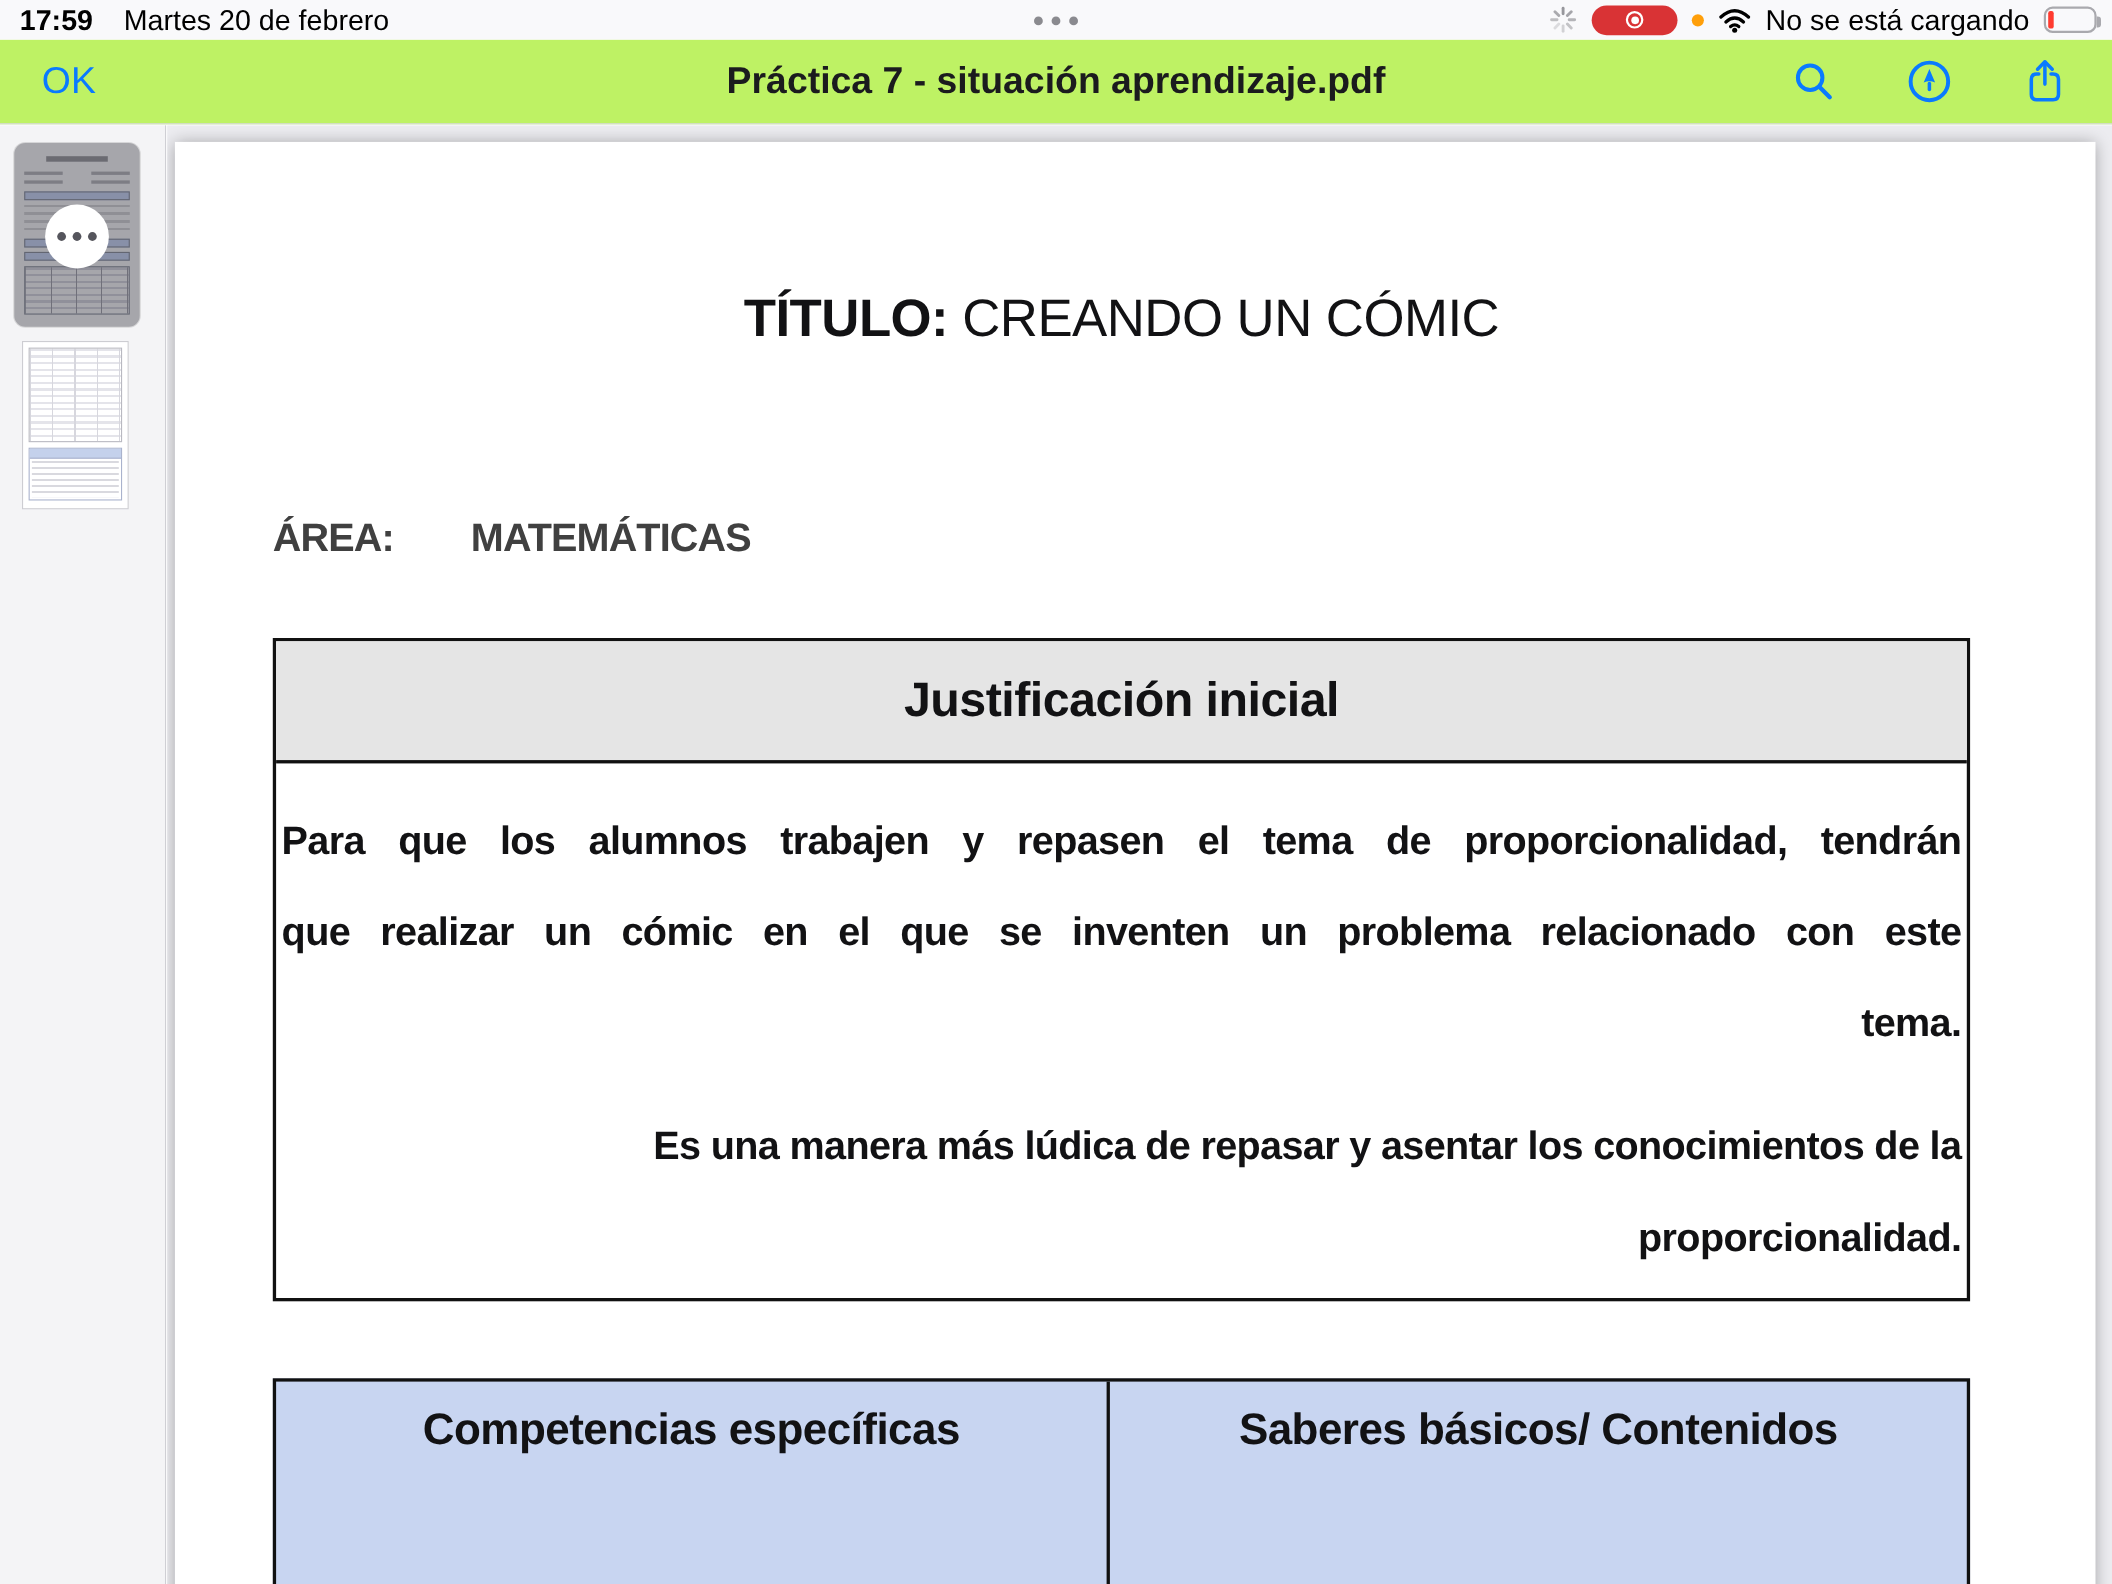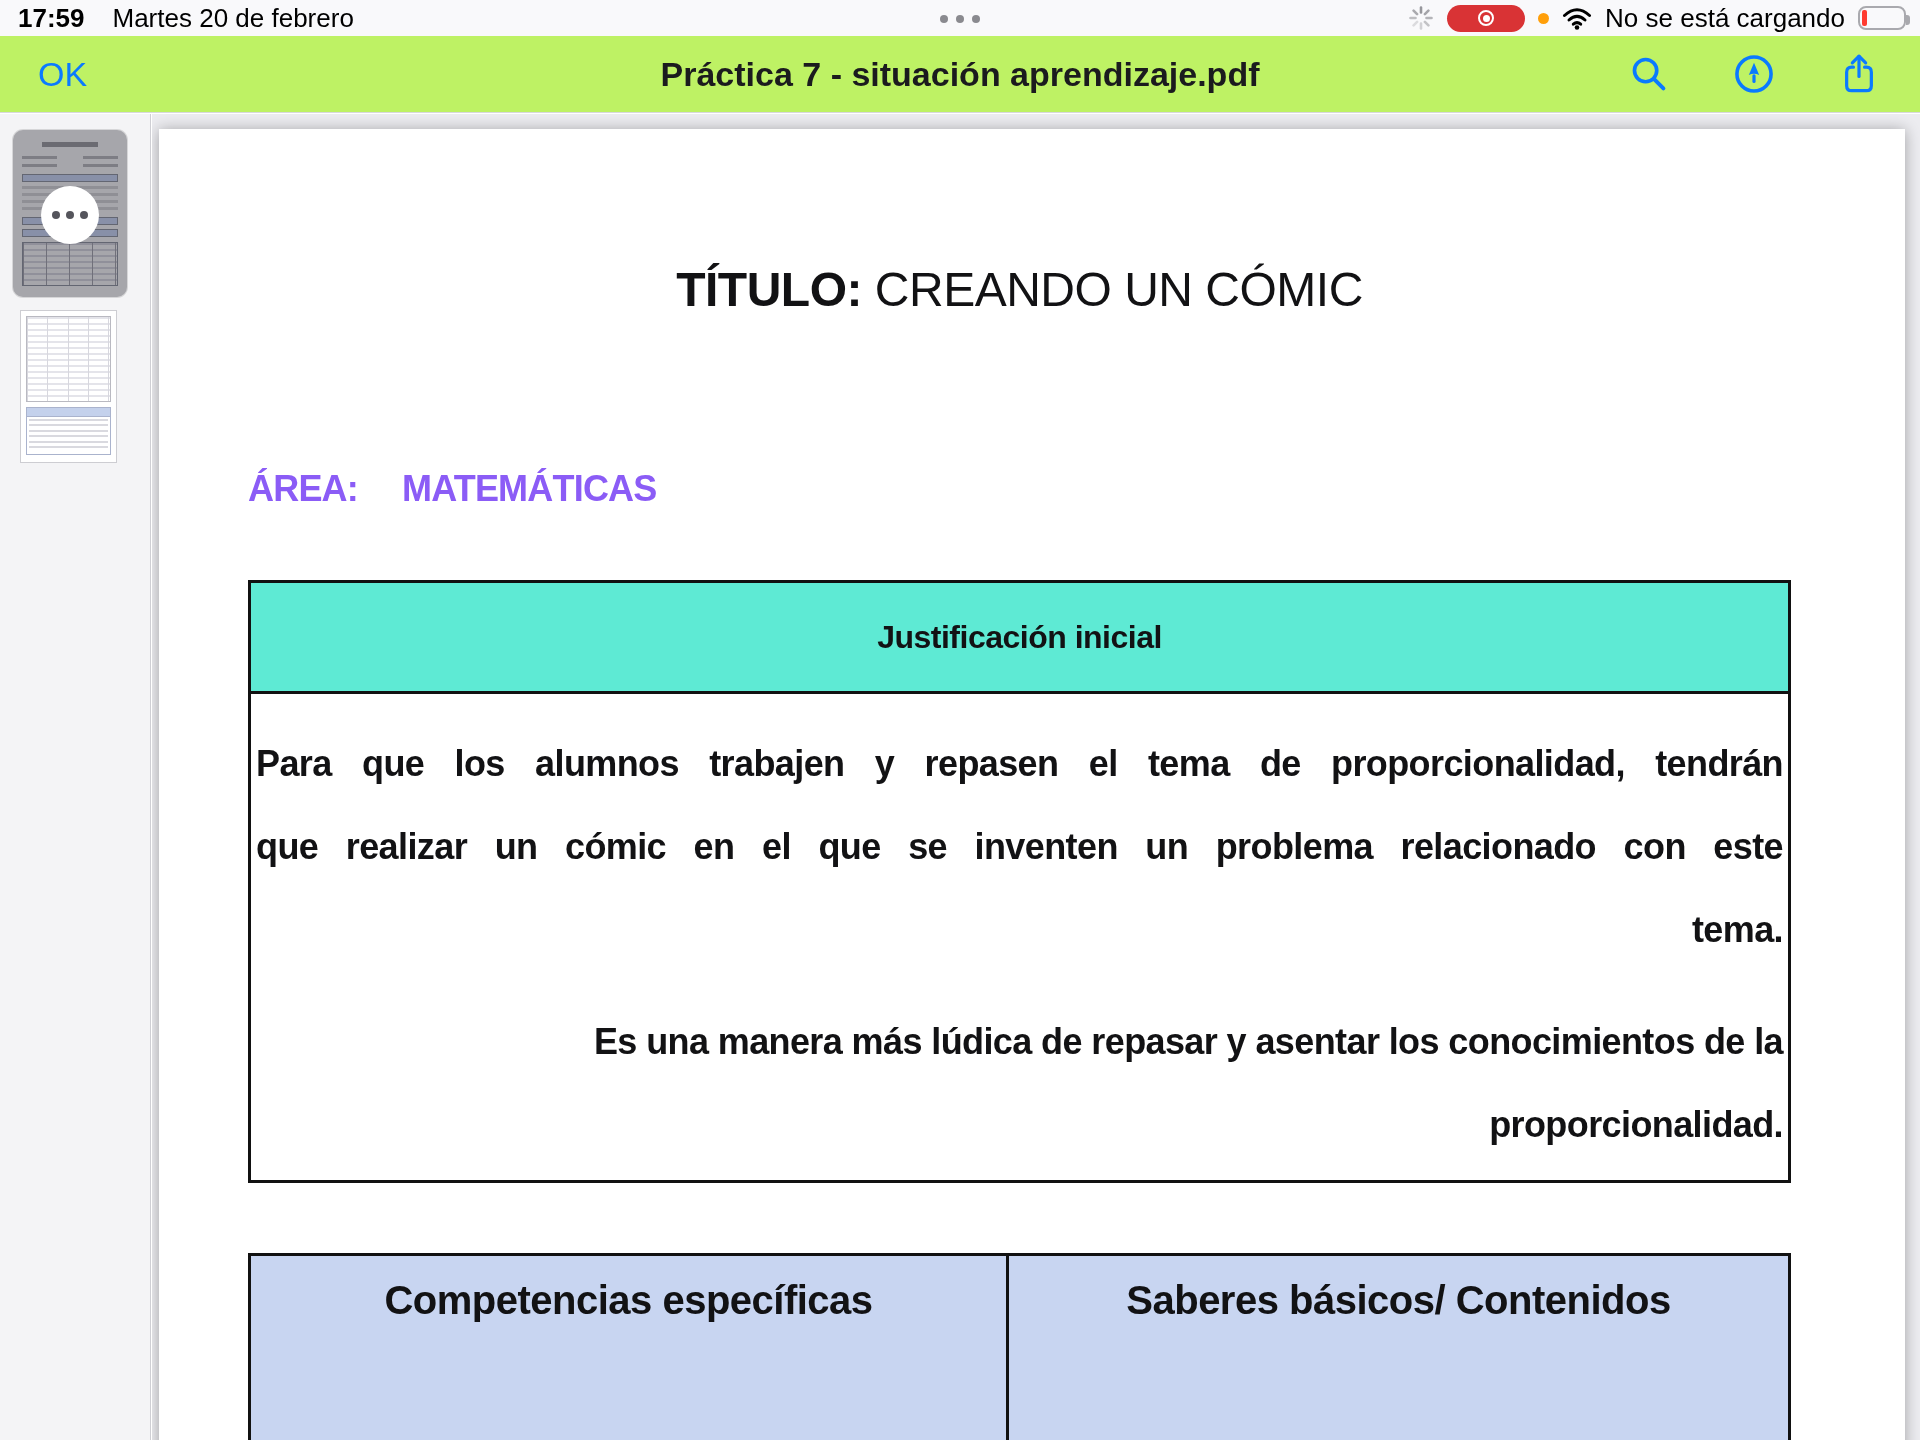--- a/index.html
+++ b/index.html
@@ -72,31 +72,31 @@
   .content { position:absolute; top:114px; left:152px; right:0; bottom:0; background:#ececf0; overflow:hidden; }
   .page { position:absolute; left:7px; top:15px; width:1746px; height:1500px; background:#fff;
           box-shadow:0 1px 14px rgba(0,0,0,.32); }
   .doc { margin-left:89px; width:1543px; color:#121214; }
 
   .doc-title { margin-top:133px; text-align:center; font-size:48px; line-height:56px; letter-spacing:-0.5px; }
   .doc-title .lbl { font-weight:700; }
   .doc-title .val { font-weight:400; }
 
   .head-row { display:flex; align-items:flex-end; font-size:36px; line-height:42px; font-weight:700;
-              color:#8b5cf6; letter-spacing:-0.8px; }
+              color:#404040; letter-spacing:-0.8px;gap:26px; }
   .head-row1 { margin-top:150px; }
   .head-row1 .v2 { margin-left:44px; }
   .head-row1 .vr { margin-left:auto; margin-right:148px; }
   .head-row2 { margin-top:78px; }
   .head-row2 .vr { margin-left:auto; margin-right:22px; }
 
   .jtable { margin-top:70px; border:3px solid #111; }
-  .jt-head { height:111px; background:#5eead4; border-bottom:3px solid #111;
+  .jt-head { height:111px; background:#e5e5e5; border-bottom:3px solid #111;
              display:flex; align-items:center; justify-content:center;
-             font-size:32px; font-weight:700; letter-spacing:-0.5px; }
+             font-size:44px; font-weight:700; letter-spacing:-0.5px; }
   .jt-body { padding:28px 5px 14px; }
   .jline { font-size:36px; font-weight:700; line-height:83px; letter-spacing:-0.6px; white-space:nowrap; }
   .jline.center { text-align:right; white-space:normal; }
   .jspacer { height:29px; }
   .jl-justify { text-align:justify; text-align-last:justify; white-space:normal; }
 
   .ctable { margin-top:70px; height:200px; border:3px solid #111; display:flex; background:#c8d5f1; }
   .ct-cell { padding-top:22px; text-align:center; font-size:40px; font-weight:700; letter-spacing:-0.5px; }
   .ct-left { width:758px; border-right:3px solid #111; }
   .ct-right { flex:1; }

